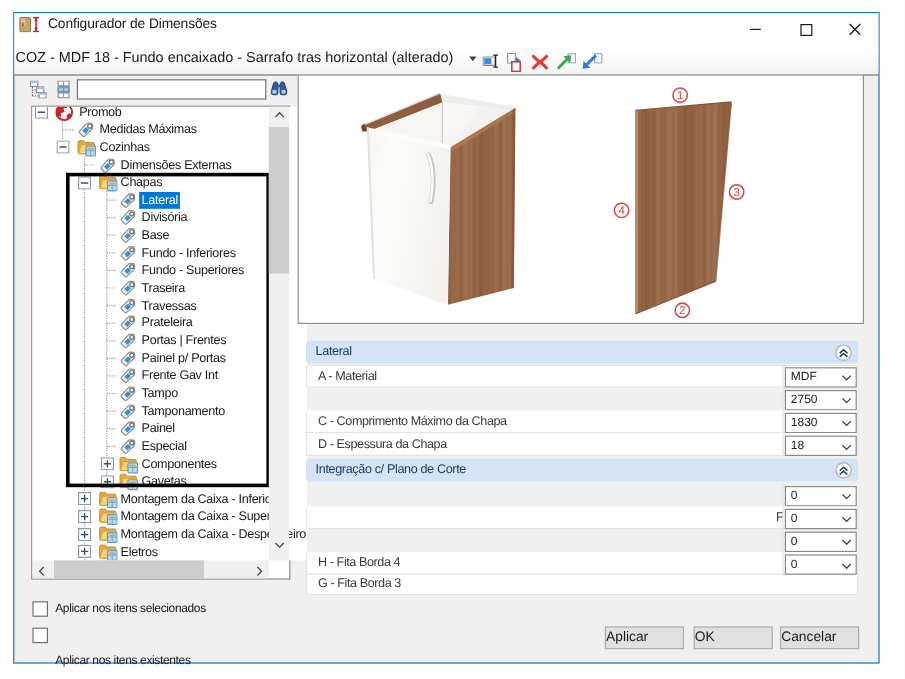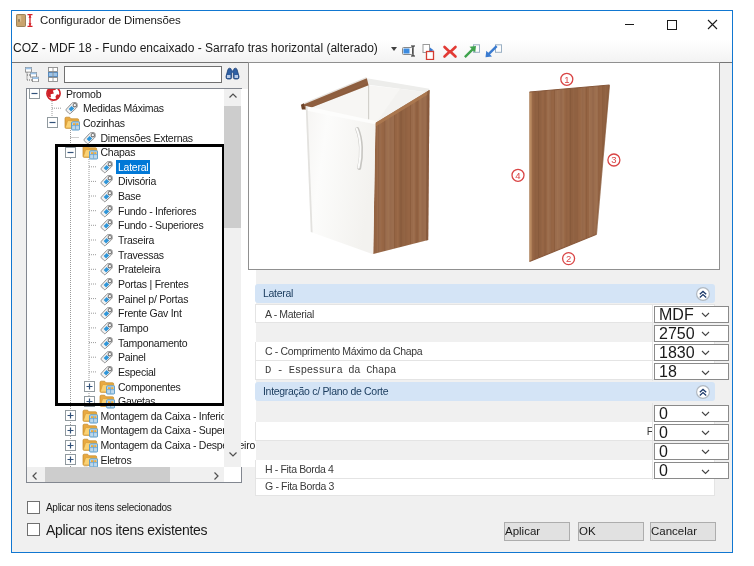--- a/index.html
+++ b/index.html
@@ -3,21 +3,21 @@
 <style>
 html,body{margin:0;padding:0}
 body{width:754px;height:566px;background:#fff;font-family:"Liberation Sans",sans-serif;position:relative;overflow:hidden}
 .win{position:absolute;left:11px;top:10px;width:720px;height:541px;border:1px solid #1177d1;background:#f0f0f0}
 .abs{position:absolute}
 .txt{position:absolute;white-space:nowrap;color:#1a1a1a}
 .btn{position:absolute;width:66px;height:19px;background:#e1e1e1;border:1px solid #adadad;font-size:11.5px;color:#1a1a1a;text-align:left;line-height:17px;box-sizing:border-box}
 .cb{position:absolute;width:13px;height:13px;background:#fff;border:1px solid #707070;box-sizing:border-box}
 .hd{position:absolute;left:243px;width:460px;height:19px;background:#d4e4f6;border-radius:3px;font-size:10.5px;letter-spacing:-0.3px;color:#1d3e60;line-height:19px;padding-left:8px;box-sizing:border-box}
 .prow{position:absolute;left:243px;width:460px;height:19.2px;background:#fff;border:1px solid #e4e4e4;border-top:none;box-sizing:border-box;font-size:10.5px;letter-spacing:-0.35px;color:#3a3a3a;line-height:18px;padding-left:9px}
-.cmb{position:absolute;left:642px;width:75px;height:17px;background:#fff;border:1px solid #8a8a8a;box-sizing:border-box;font-size:16px;color:#1a1a1a;line-height:15px;padding-left:4px}
+.cmb{position:absolute;left:642px;width:60px;height:17px;background:#fff;border:1px solid #8a8a8a;box-sizing:border-box;font-size:10px;color:#1a1a1a;line-height:15px;padding-left:4px}
 .tr{position:absolute;white-space:nowrap;font-size:10.5px;letter-spacing:-0.25px;color:#1a1a1a;height:14px;line-height:14px}
 </style></head>
 <body>
 <svg width="0" height="0" style="position:absolute">
     <defs>
 <pattern id="wd" width="16" height="60" patternUnits="userSpaceOnUse">
   <rect width="16" height="60" fill="#966544"></rect>
   <rect x="1.2" width="0.9" height="60" fill="#8b5c3c"></rect>
   <rect x="4.6" width="0.5" height="60" fill="#a06f4b"></rect>
   <rect x="7.4" width="1.3" height="60" fill="#8d5e3e"></rect>
@@ -355,21 +355,21 @@
 <div class="cmb" style="top:294.5px">MDF<svg class="abs" style="left:46px;top:5.5px" width="9" height="6" viewBox="0 0 9 6">
         <path d="M1,1 L4.5,4.5 L8,1" stroke="#444" stroke-width="1.1" fill="none"></path>
       </svg></div>
 <div class="cmb" style="top:313.7px">2750<svg class="abs" style="left:46px;top:5.5px" width="9" height="6" viewBox="0 0 9 6">
         <path d="M1,1 L4.5,4.5 L8,1" stroke="#444" stroke-width="1.1" fill="none"></path>
       </svg></div>
 <div class="prow" style="top:330.9px;">C - Comprimento Máximo da Chapa</div>
 <div class="cmb" style="top:332.9px">1830<svg class="abs" style="left:46px;top:5.5px" width="9" height="6" viewBox="0 0 9 6">
         <path d="M1,1 L4.5,4.5 L8,1" stroke="#444" stroke-width="1.1" fill="none"></path>
       </svg></div>
-<div class="prow" style="top:350.1px;font-family:Liberation Mono, monospace;">D - Espessura da Chapa</div>
+<div class="prow" style="top:350.1px;">D - Espessura da Chapa</div>
 <div class="cmb" style="top:352.1px">18<svg class="abs" style="left:46px;top:5.5px" width="9" height="6" viewBox="0 0 9 6">
         <path d="M1,1 L4.5,4.5 L8,1" stroke="#444" stroke-width="1.1" fill="none"></path>
       </svg></div>
 <div class="hd" style="top:371.3px">Integração c/ Plano de Corte</div>
 <svg class="abs" style="left:684.3px;top:373.8px" width="14" height="14">
       <use href="#chev2"></use>
     </svg>
 <div class="cmb" style="top:393.5px">0<svg class="abs" style="left:46px;top:5.5px" width="9" height="6" viewBox="0 0 9 6">
         <path d="M1,1 L4.5,4.5 L8,1" stroke="#444" stroke-width="1.1" fill="none"></path>
       </svg></div>
@@ -384,18 +384,18 @@
 <div class="prow" style="top:449.1px;">H - Fita Borda 4</div>
 <div class="cmb" style="top:451.1px">0<svg class="abs" style="left:46px;top:5.5px" width="9" height="6" viewBox="0 0 9 6">
         <path d="M1,1 L4.5,4.5 L8,1" stroke="#444" stroke-width="1.1" fill="none"></path>
       </svg></div>
   <div class="abs" style="left:639.5px;top:292.5px;width:1px;height:77.8px;background:#e4e4e4"></div>
     <div class="abs" style="left:639.5px;top:391.5px;width:1px;height:77.8px;background:#e4e4e4"></div>
 
   <div class="cb" style="left:15px;top:490px"></div>
   <div class="txt" style="left:34px;top:491px;font-size:10px;letter-spacing:-0.3px;line-height:12px">Aplicar nos itens selecionados</div>
   <div class="cb" style="left:15px;top:512px"></div>
-  <div class="txt" style="left:34px;top:513px;font-size:14px;letter-spacing:-0.3px;line-height:12px">Aplicar nos itens existentes</div>
+  <div class="txt" style="left:34px;top:534px;font-size:10px;letter-spacing:-0.3px;line-height:12px">Aplicar nos itens existentes</div>
 
   <div class="btn" style="left:492px;top:511px">Aplicar</div>
   <div class="btn" style="left:566px;top:511px">OK</div>
   <div class="btn" style="left:638px;top:511px">Cancelar</div>
 </div>
 
 </body></html>

